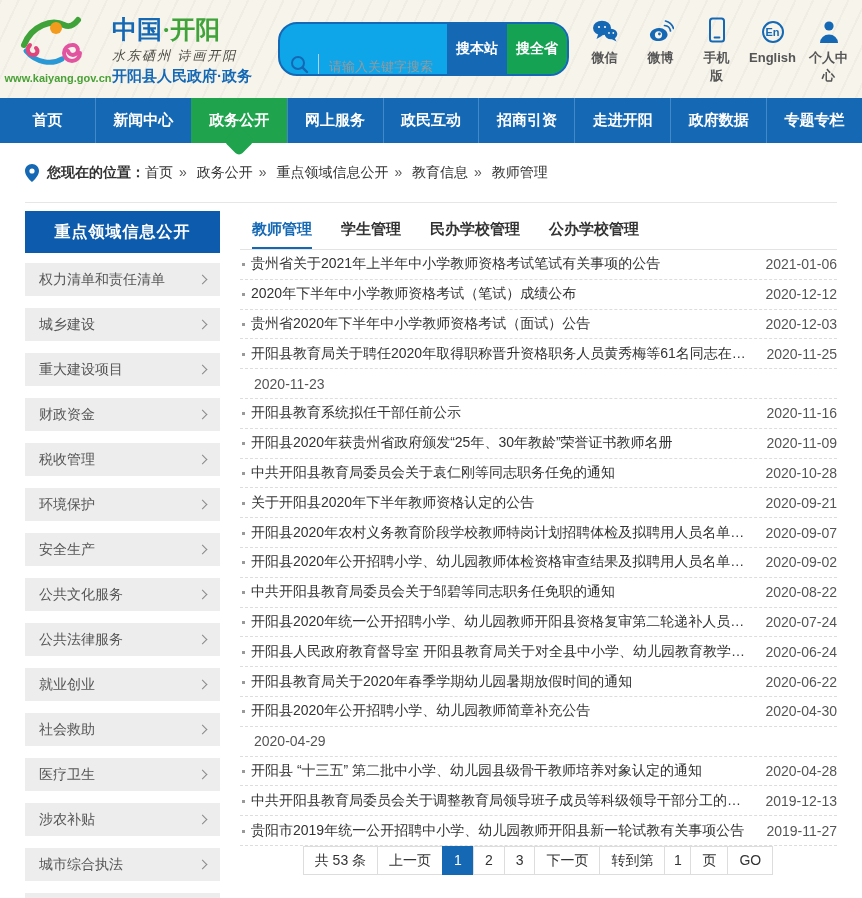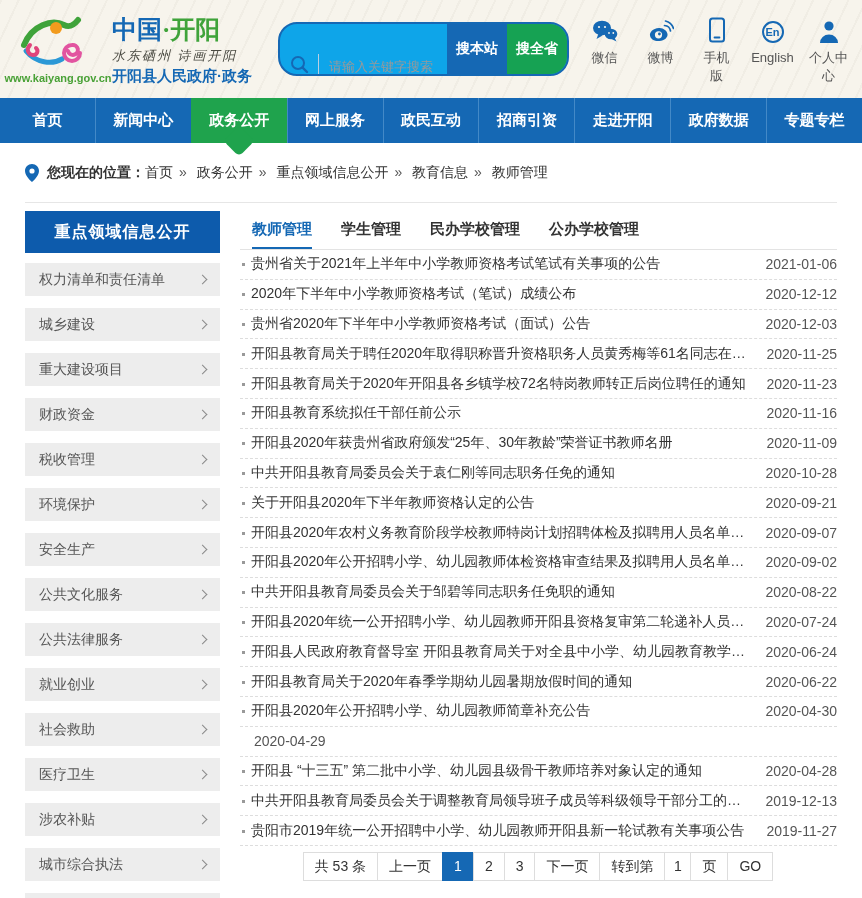--- a/index.html
+++ b/index.html
@@ -29,21 +29,21 @@
     color:#333; background:transparent; font-family:inherit; }
   .search input::placeholder { color:#999; }
   .search-btn { height:100%; display:flex; align-items:center; justify-content:center;
     font-size:14px; font-weight:bold; color:#fff; width:60px; cursor:pointer; border:none; font-family:Liberation Sans, sans-serif; }
   .btn-site { background:#1568b4; }
   .btn-prov { background:#16a253; }
 
   .quick-links { display:flex; margin-left:auto; gap:9px; align-items:flex-start; padding-top:4px; z-index:1; }
   .quick-item { display:flex; flex-direction:column; align-items:center; width:47px; cursor:pointer; }
   .q-icon { height:26px; display:flex; align-items:flex-end; justify-content:center; color:#1568b4; }
-  .q-label { font-size:13px; color:#555; text-align:center; margin-top:6px; line-height:1.35; }
+  .q-label { font-size:13px; color:#555; text-align:center; margin-top:6px; line-height:1.35;font-weight:bold; }
   .quick-item.q3 .q-label { width:30px; }
   .quick-item.q5 .q-label { width:42px; }
   .en-circle { width:22px; height:22px; border:2px solid #1568b4; border-radius:50%;
     display:flex; align-items:center; justify-content:center; font-size:11px; font-weight:bold; color:#1568b4; }
 
   
   .nav { height:45px; background:#1568b4; display:flex; position:relative; }
   .nav-item { flex:1; display:flex; align-items:center; justify-content:center; color:#fff;
     font-size:15px; font-weight:bold; position:relative; cursor:pointer; }
   .nav-item + .nav-item { border-left:1px solid #4389c7; }
@@ -87,21 +87,21 @@
 
   .article-list {}
   .article-row { display:flex; align-items:center; height:29.8px; border-bottom:1px dashed #ddd; font-size:14px; }
   .article-title { flex:1; min-width:0; color:#333; white-space:nowrap; overflow:hidden;
     text-overflow:ellipsis; cursor:pointer; padding-left:11px; position:relative; }
   .article-title::before { content:""; position:absolute; left:2px; top:50%; margin-top:-1px;
     width:3px; height:3px; background:#999; }
   .article-date { color:#555; margin-left:14px; flex-shrink:0; }
 
   
-  .pagination { display:flex; justify-content:center; margin-top:6px; font-size:14px; color:#333; }
+  .pagination { display:flex; justify-content:center; margin-top:0; font-size:14px; color:#333; }
   .page-box { border:1px solid #ddd; height:29px; line-height:27px; padding:0 11px;
     margin-left:-1px; background:#fff; cursor:pointer; white-space:nowrap; }
   .page-box.static { cursor:default; }
   .page-box.active { background:#1568b4; border-color:#1568b4; color:#fff; cursor:default; }
   .pages { display:contents; }
   .goto-input { width:27px; height:29px; border:1px solid #ddd; margin-left:-1px; text-align:center;
     font-size:14px; color:#333; outline:none; font-family:inherit; }
 </style>
 </head>
 <body>
@@ -361,21 +361,20 @@
           <span class="article-title">贵州省2020年下半年中小学教师资格考试（面试）公告</span>
           <span class="article-date">2020-12-03</span>
         </div>
 
         <div class="article-row">
           <span class="article-title">开阳县教育局关于聘任2020年取得职称晋升资格职务人员黄秀梅等61名同志在专业技...</span>
           <span class="article-date">2020-11-25</span>
         </div>
 
         <div class="article-row">
-          <span class="article-title">开阳县教育局关于2020年开阳县各乡镇学校72名特岗教师转正后岗位聘任的通知</span>
           <span class="article-date">2020-11-23</span>
         </div>
 
         <div class="article-row">
           <span class="article-title">开阳县教育系统拟任干部任前公示</span>
           <span class="article-date">2020-11-16</span>
         </div>
 
         <div class="article-row">
           <span class="article-title">开阳县2020年获贵州省政府颁发“25年、30年教龄”荣誉证书教师名册</span>

